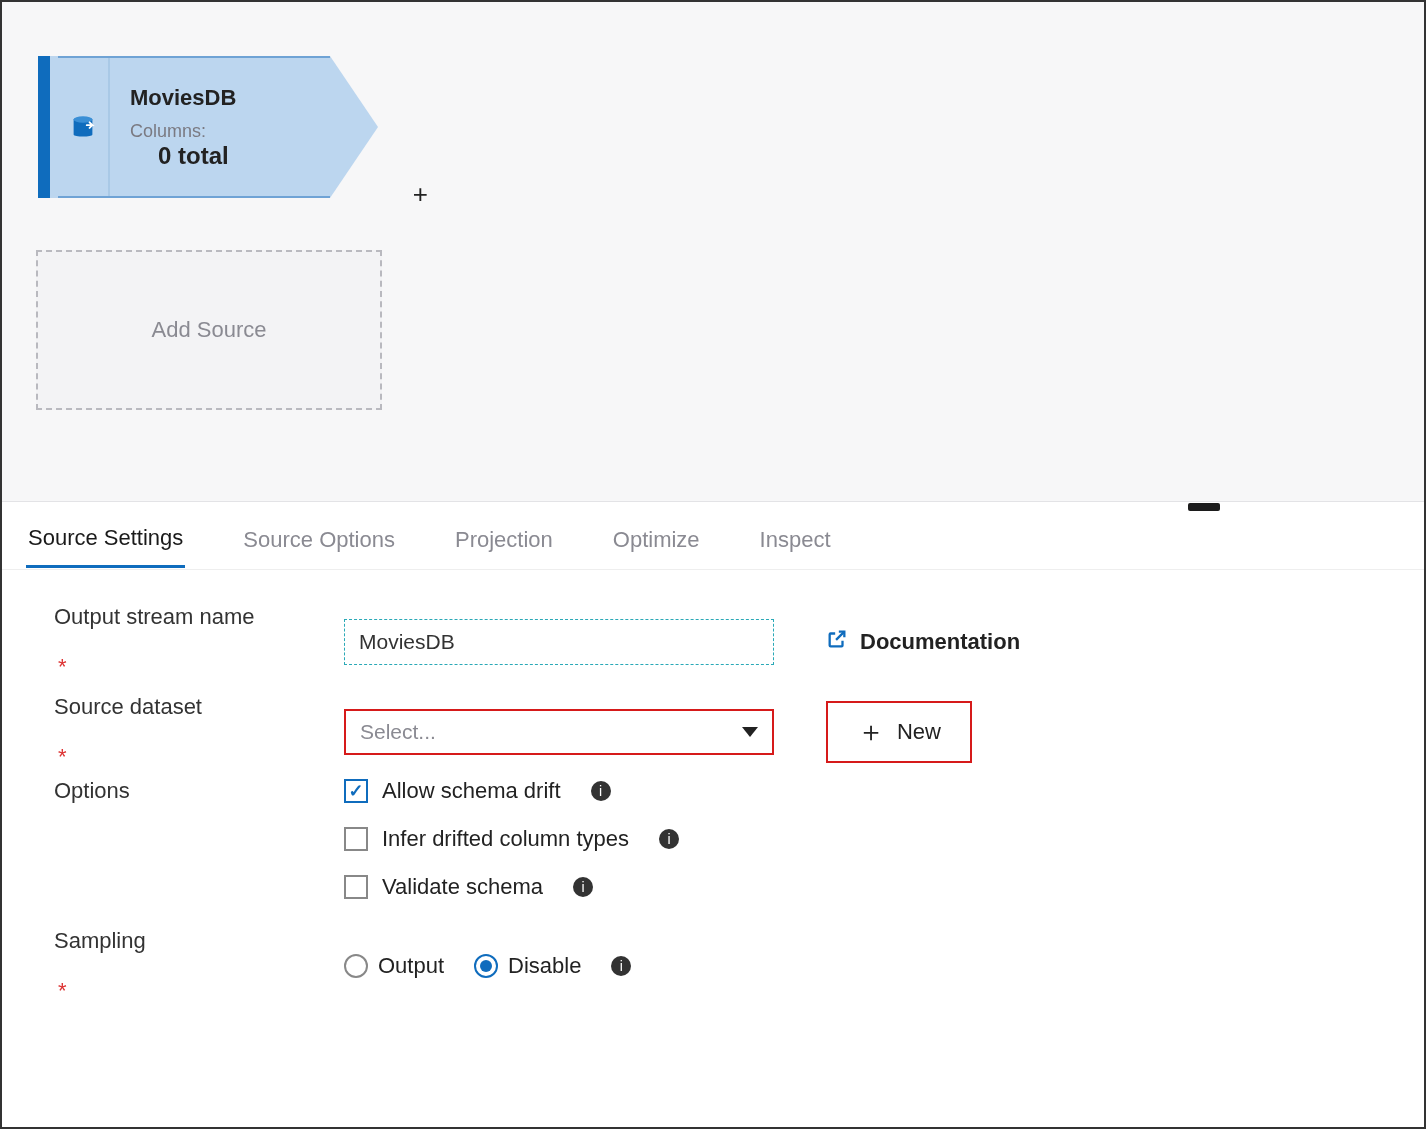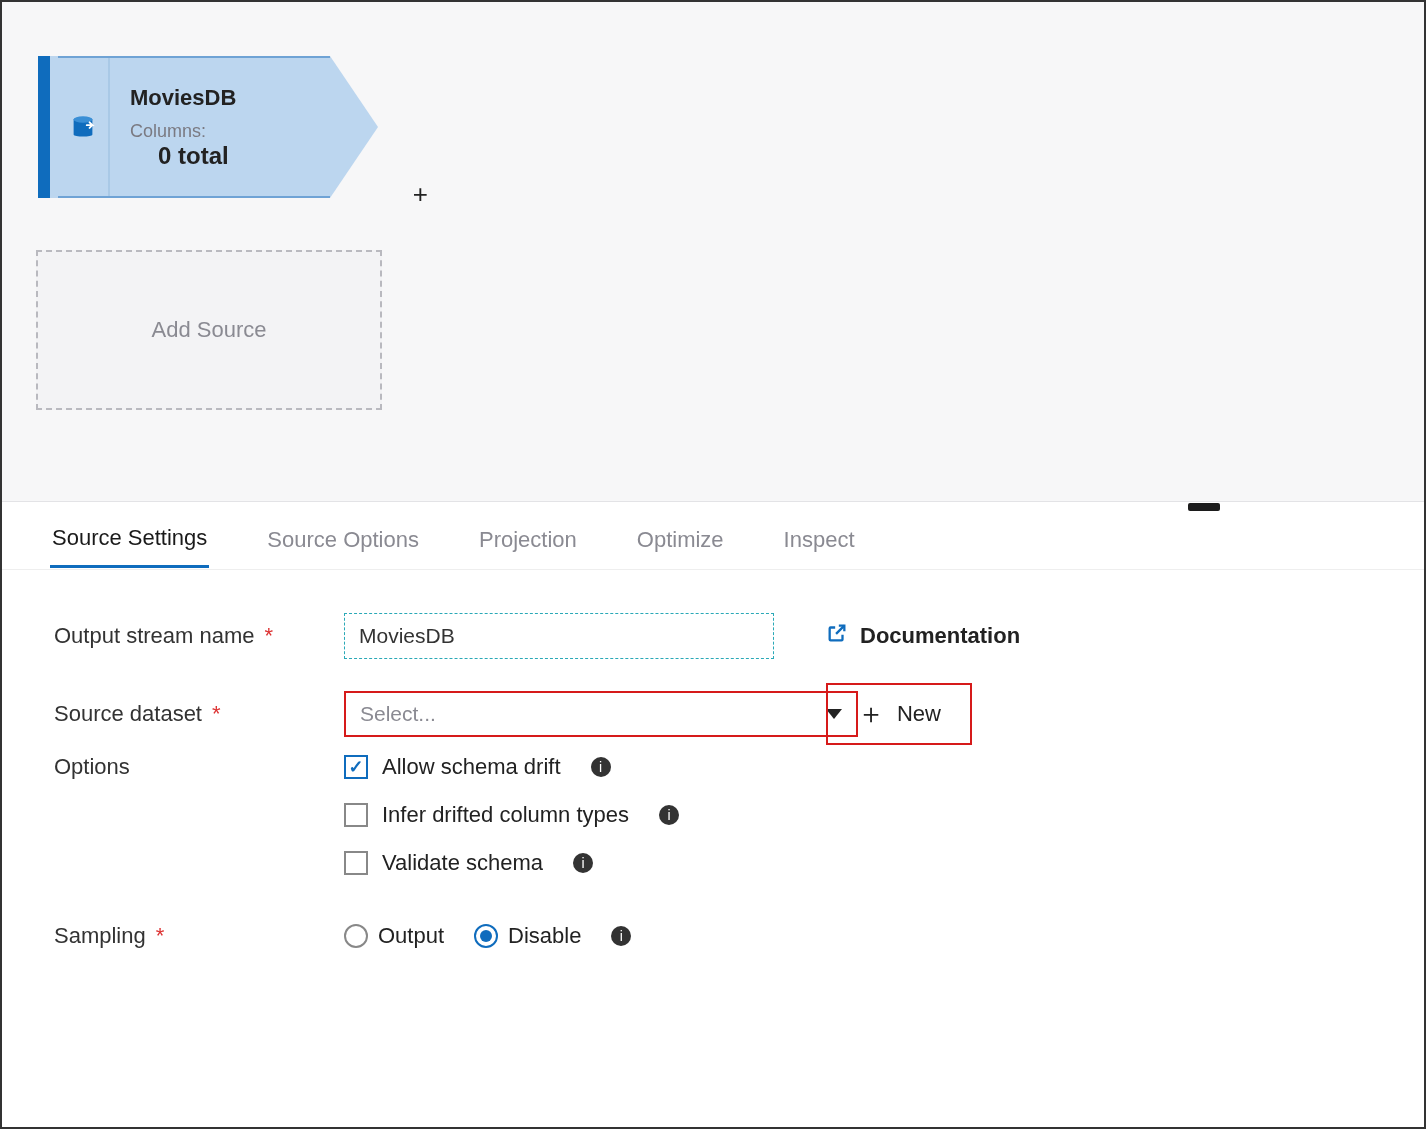--- a/index.html
+++ b/index.html
@@ -95,21 +95,21 @@
     width: 32px;
     height: 8px;
     background: #1c1c1c;
     border-radius: 2px;
   }
 
   
   .tab-row {
     display: flex;
     align-items: center;
-    padding: 16px 40px 0 48px;
+    padding: 16px 40px 0 24px;
     gap: 56px;
     height: 68px;
     border-bottom: 1px solid #eee;
   }
   .tab {
     font-size: 22px;
     color: #8a8a92;
     padding: 6px 2px 14px 2px;
     cursor: pointer;
     display: flex;
@@ -128,36 +128,36 @@
     margin-left: 4px;
   }
 
   
   .form-area { padding: 34px 52px; }
   .form-row {
     display: flex;
     align-items: center;
     min-height: 64px;
   }
-  .form-label-col { width: 290px; font-size: 22px; color: #333; display:flex; align-items:flex-start; gap:6px;}
+  .form-label-col { width: 290px; font-size: 22px; color: #333; display:flex; align-items:flex-start; gap:24px;flex-direction:column;}
   .req { color: #d33; margin-left: 4px; }
   .ctrl-col { width: 440px; }
   .side-col { margin-left: 42px; display: flex; align-items: center; gap: 16px; font-size: 22px; font-weight: 600; color: #222; }
 
   .text-input {
     width: 430px; height: 46px;
     border: 1.5px dashed #2aa9b7;
     padding: 0 14px;
     font-size: 21px;
     color: #333;
     background: #fff;
   }
 
   .select-box {
-    width: 514px; height: 46px;
+    width: 430px; height: 46px;
     border: 2.5px solid #d61a1a;
     display: flex; align-items: center; justify-content: space-between;
     padding: 0 14px;
     font-size: 21px; color: #8a8a92;
     background: #fff;
   }
   .caret-down {
     width: 0; height: 0;
     border-left: 8px solid transparent;
     border-right: 8px solid transparent;

